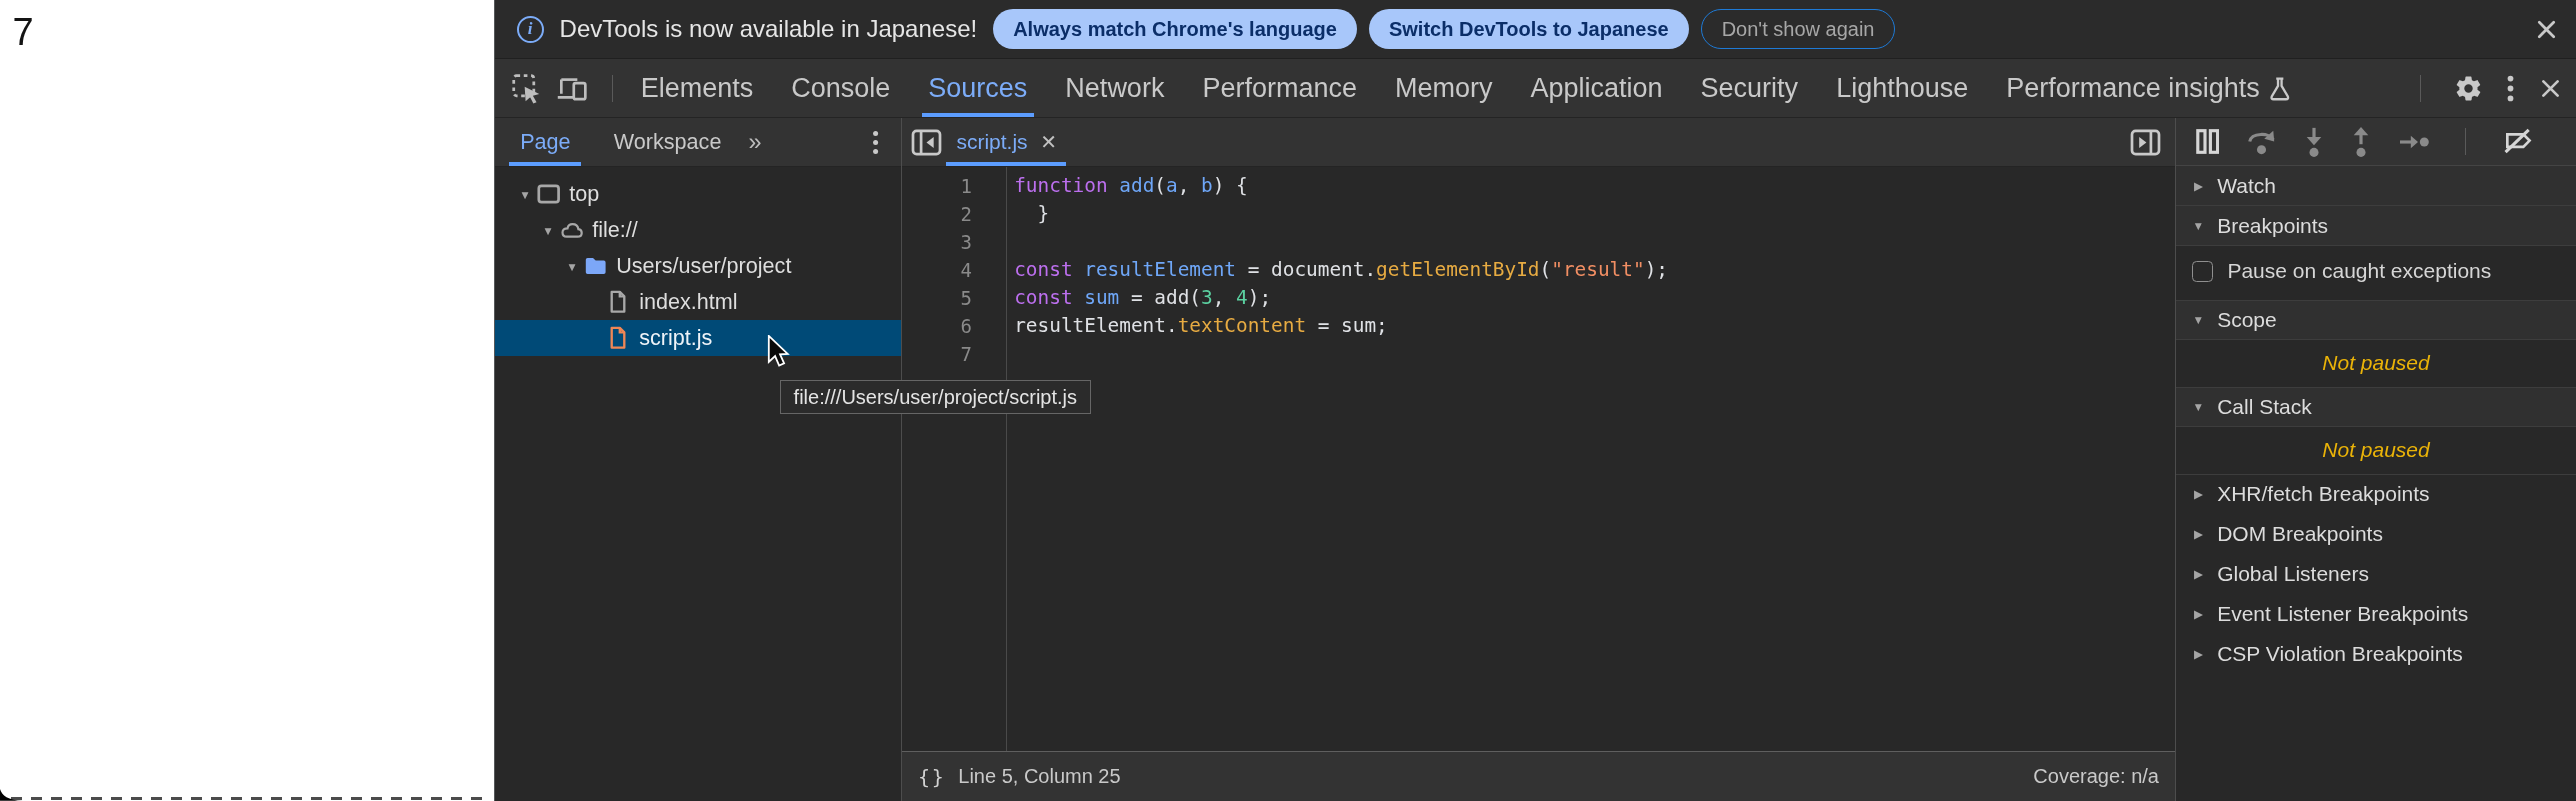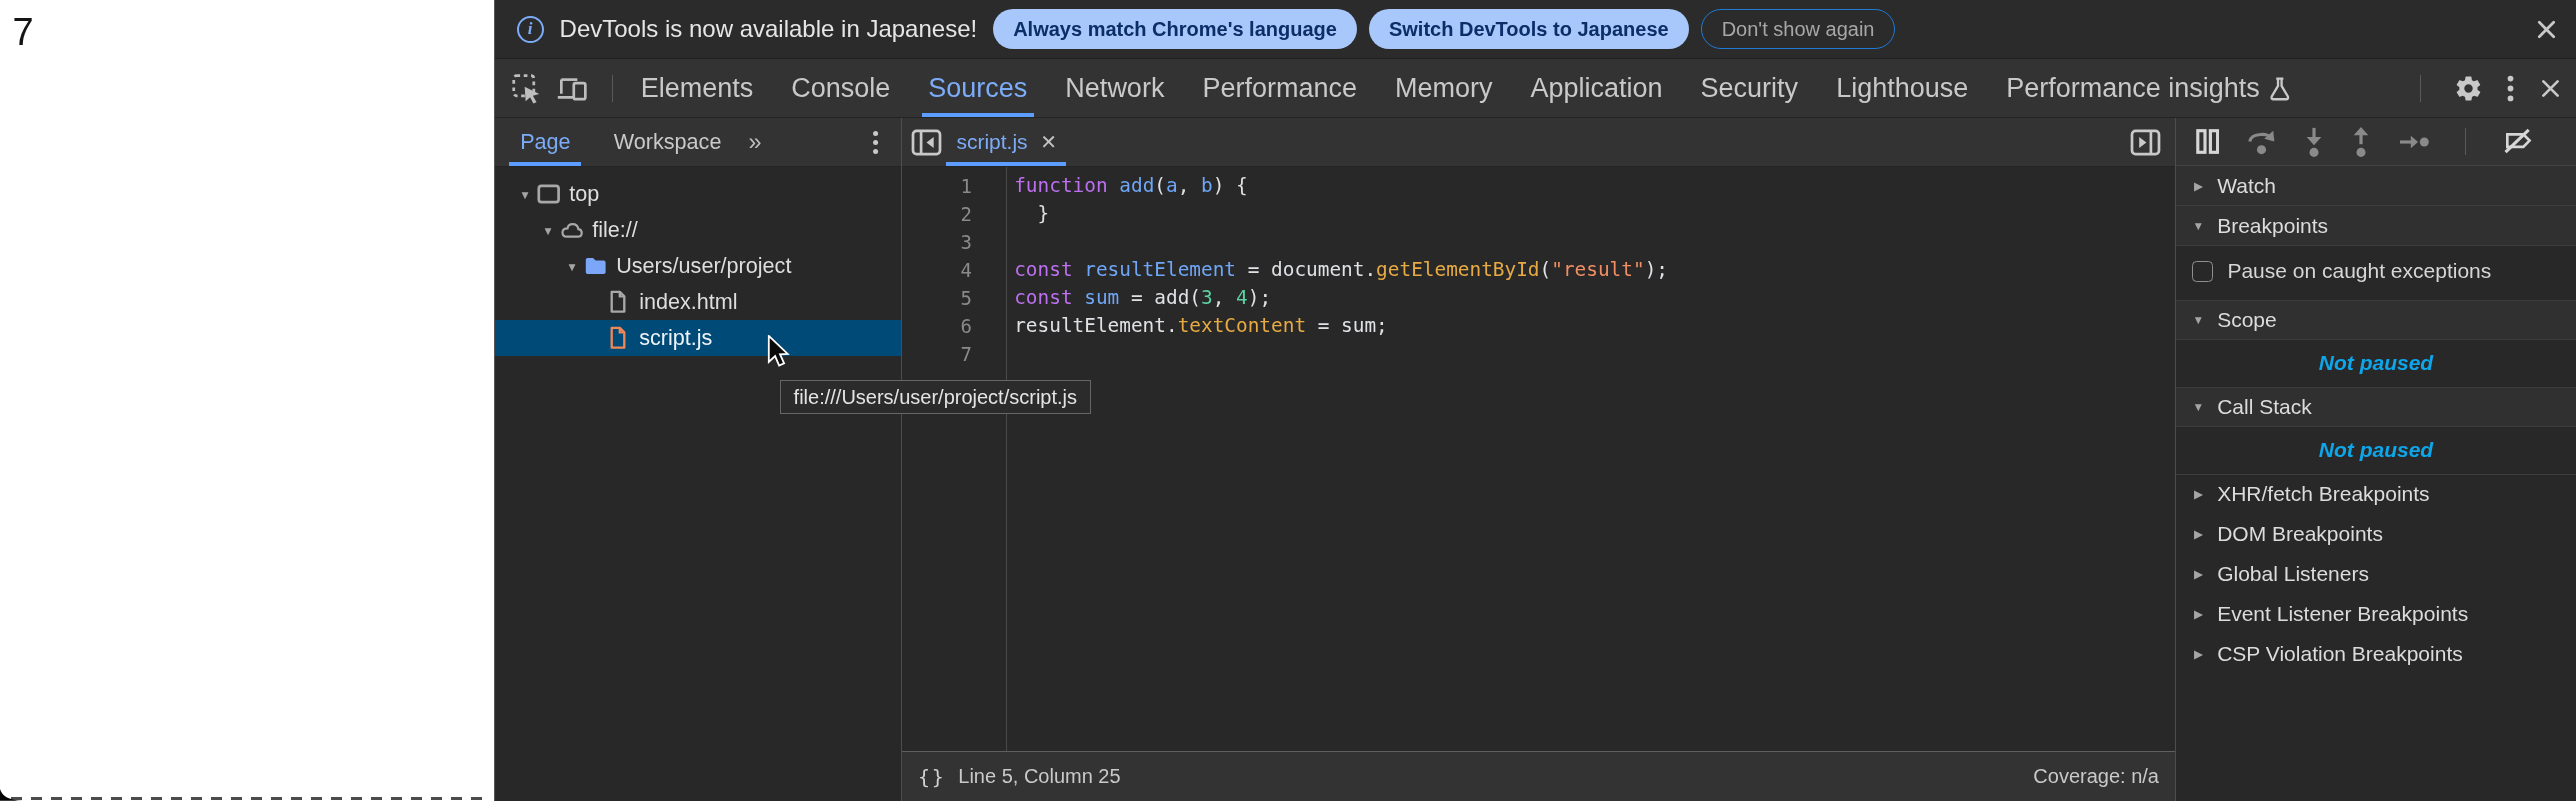--- a/index.html
+++ b/index.html
@@ -78,21 +78,21 @@
     display:flex;align-items:center;gap:27px;padding:0 0 0 20px;box-sizing:border-box;}
   .sec-header{height:40px;display:flex;align-items:center;font-size:21px;color:#dcdcdc;background:var(--bg-header);
     border-bottom:0.9px solid #3d3d3d;padding-left:14.4px;gap:10.8px;box-sizing:border-box;}
   .sec-header .tri{font-size:11.7px;color:#a5a5a5;width:16px;text-align:center;}
   .sec-plain{background:transparent;border-bottom:none;}
   .sec-top-border{border-top:0.9px solid #3d3d3d;}
   .cb-block{padding:9px 0 12.6px 0;}
   .cb-row{height:32px;display:flex;align-items:center;gap:14.4px;padding-left:16px;font-size:21px;color:#d6d6d6;}
   .cb{width:21px;height:21px;border:1.8px solid #8f8f8f;border-radius:4.5px;box-sizing:border-box;background:transparent;flex:0 0 21px;}
   .placeholder{height:47px;display:flex;align-items:center;justify-content:center;
-    font-size:21px;font-style:italic;color:#0ea5e9;font-weight:bold;}
+    font-size:21px;font-style:italic;color:#eab308;}
   .bottom-group{border-top:0.9px solid #3d3d3d;}
   
   .tooltip{position:absolute;left:780px;top:380px;height:34px;line-height:32px;padding:0 12.6px;
     background:#2b2b2b;border:0.9px solid #666;color:#e4e4e4;font-size:20px;z-index:30;box-sizing:border-box;}
   .tree-cursor{position:absolute;left:767px;top:335px;z-index:40;}
   svg{display:block;}
 </style>
 </head>
 <body>
 <div id="screen">

